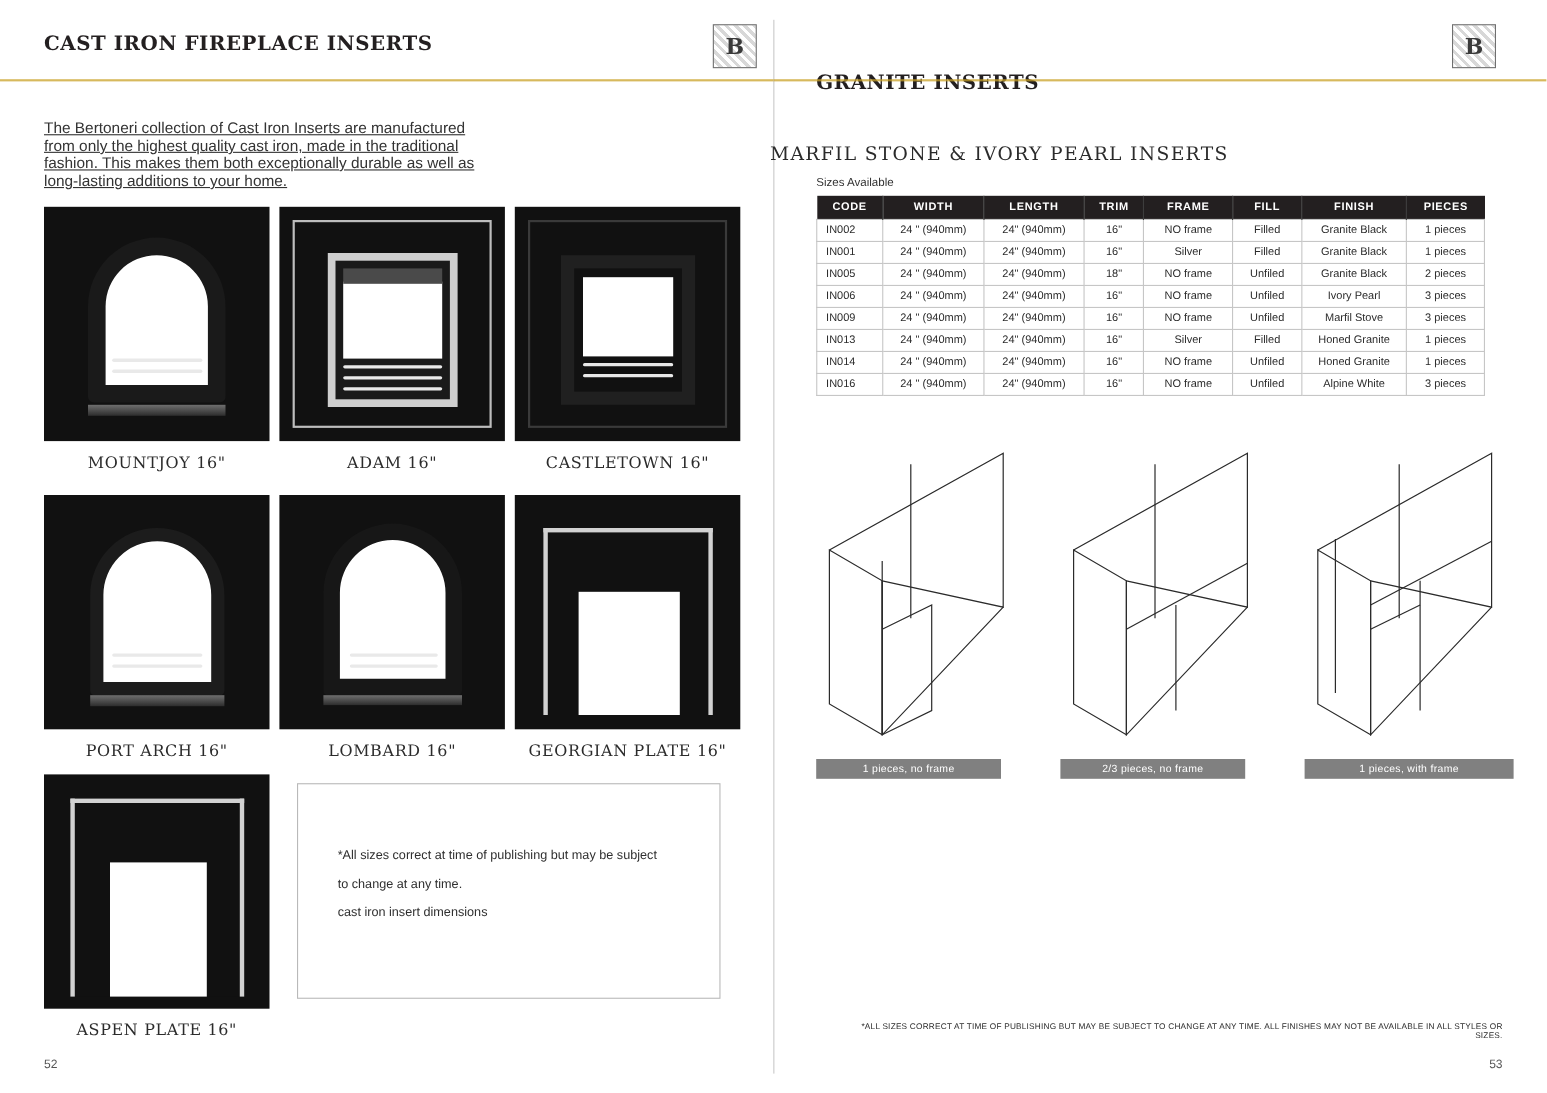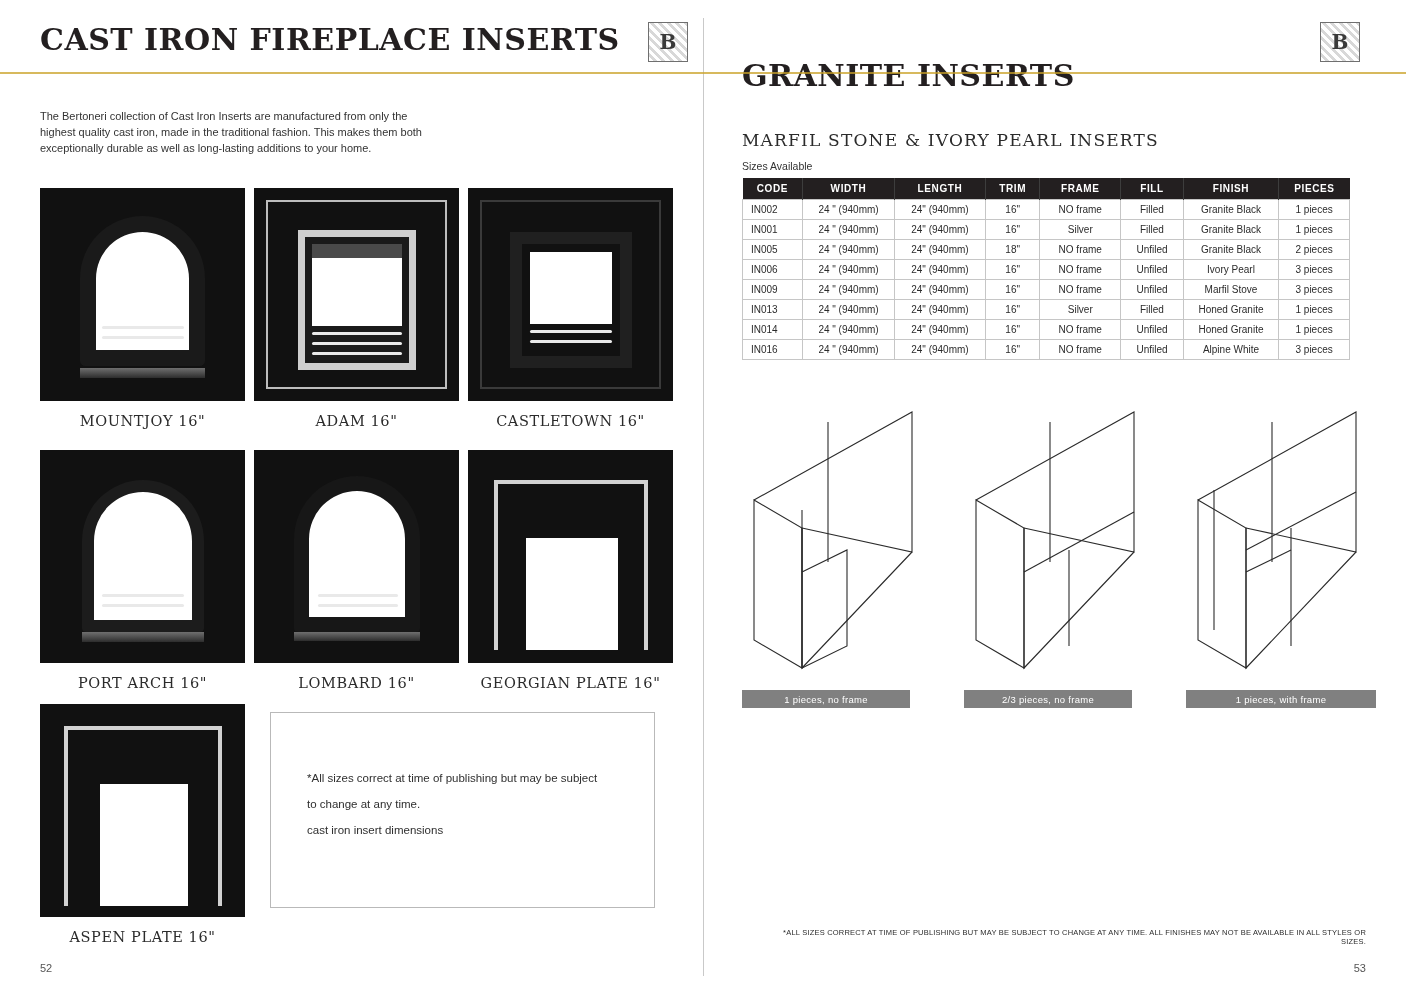--- a/index.html
+++ b/index.html
@@ -22,21 +22,21 @@
   }
 
   
   .hdr {
     position: absolute; top: 20px; left: 40px; right: 30px; height: 52px;
   }
   .hdr h1 {
     margin: 0;
     font-family: "DejaVu Serif", serif;
     font-weight: bold;
-    font-size: 30px;
+    font-size: 18px;
     letter-spacing: 0.5px;
     color: #231f20;
     line-height: 40px;
   }
   .rule {
     position: absolute; height: 2px; background: #c9a227; opacity: .75;
   }
   .rule-left { left: 0; top: 72px; width: 703px; }
   .rule-right { left: 703px; top: 72px; width: 703px; }
 
@@ -50,21 +50,21 @@
   .emblem span {
     font-family: "DejaVu Serif", serif;
     font-weight: bold; font-size: 20px; color: #3a3a3a;
   }
   .emblem-left { left: 648px; }
   .emblem-right { left: 1320px; }
 
   
   .intro {
     position: absolute; left: 40px; top: 108px; width: 400px;
-    font-size: 11px; line-height: 16px; color: #333;
+    font-size: 14px; line-height: 16px; color: #333; text-decoration: underline;
   }
   .grid {
     position: absolute; left: 32px; top: 188px; width: 640px;
   }
   .cell { position: absolute; }
   .photo {
     width: 205px; height: 213px;
     background: #111;
     position: relative;
     overflow: hidden;
@@ -111,21 +111,21 @@
   }
 
   .folio {
     position: absolute; bottom: 20px; font-size: 11px; color: #555;
   }
   .folio-left { left: 40px; }
   .folio-right { right: 40px; }
 
   
   .sub {
-    position: absolute; left: 742px; top: 130px;
+    position: absolute; left: 700px; top: 130px;
     font-family: "DejaVu Serif", serif;
     font-size: 17px; letter-spacing: 1.2px; color: #2b2b2b;
   }
   .sizes-label {
     position: absolute; left: 742px; top: 160px; font-size: 10.5px; color: #333;
   }
   table.sizes {
     position: absolute; left: 742px; top: 178px;
     width: 608px;
     border-collapse: collapse;

